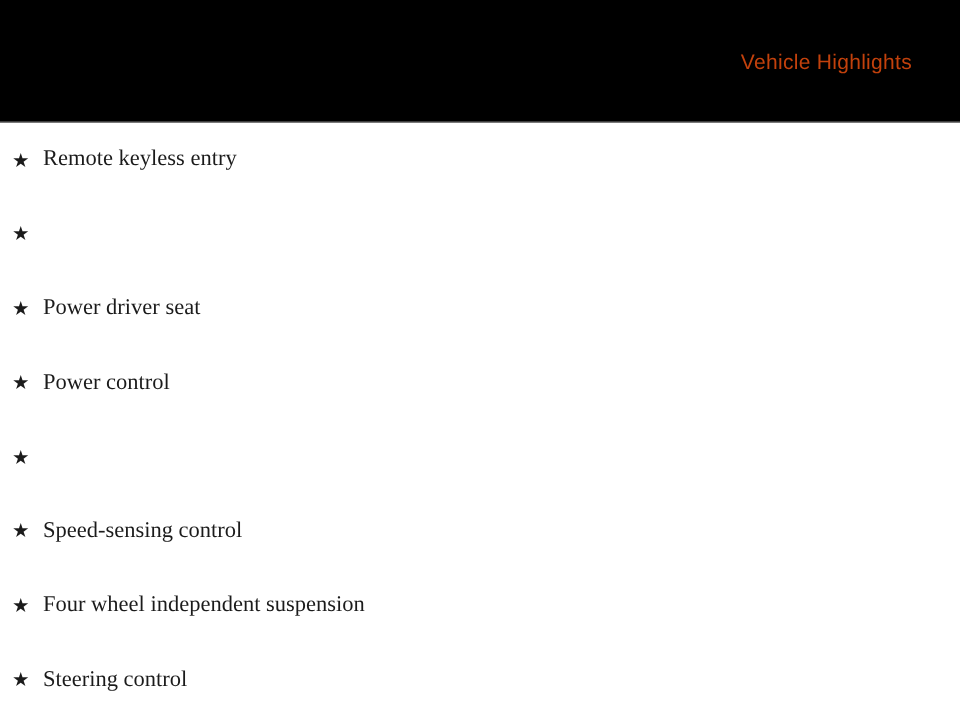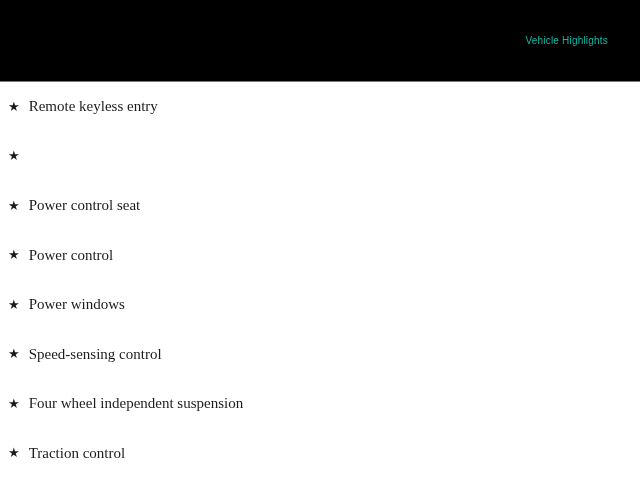--- a/index.html
+++ b/index.html
@@ -18,22 +18,22 @@
     width: 640px;
     height: 82px;
     background: #000000;
     border-bottom: 1px solid #7a7a7a;
     display: flex;
     align-items: center;
     justify-content: flex-end;
     padding-right: 32px;
   }
   .header-title {
-    color: #14b8a6;
-    font-size: 10px;
+    color: #c2410c;
+    font-size: 14px;
     letter-spacing: 0.2px;
   }
   .highlights-list {
     margin: 0;
     padding: 0;
     list-style: none;
   }
   .highlight-item {
     box-sizing: border-box;
     display: flex;
@@ -66,35 +66,34 @@
 <ul class="highlights-list">
     <li class="highlight-item">
       <span class="star">★</span>
       <span class="label">Remote keyless entry</span>
     </li>
     <li class="highlight-item">
       <span class="star">★</span>
     </li>
     <li class="highlight-item">
       <span class="star">★</span>
-      <span class="label">Power control seat</span>
+      <span class="label">Power driver seat</span>
     </li>
     <li class="highlight-item">
       <span class="star">★</span>
       <span class="label">Power control</span>
     </li>
     <li class="highlight-item">
       <span class="star">★</span>
-      <span class="label">Power windows</span>
     </li>
     <li class="highlight-item">
       <span class="star">★</span>
       <span class="label">Speed-sensing control</span>
     </li>
     <li class="highlight-item">
       <span class="star">★</span>
       <span class="label">Four wheel independent suspension</span>
     </li>
     <li class="highlight-item">
       <span class="star">★</span>
-      <span class="label">Traction control</span>
+      <span class="label">Steering control</span>
     </li>
   </ul>
 
 </body></html>

